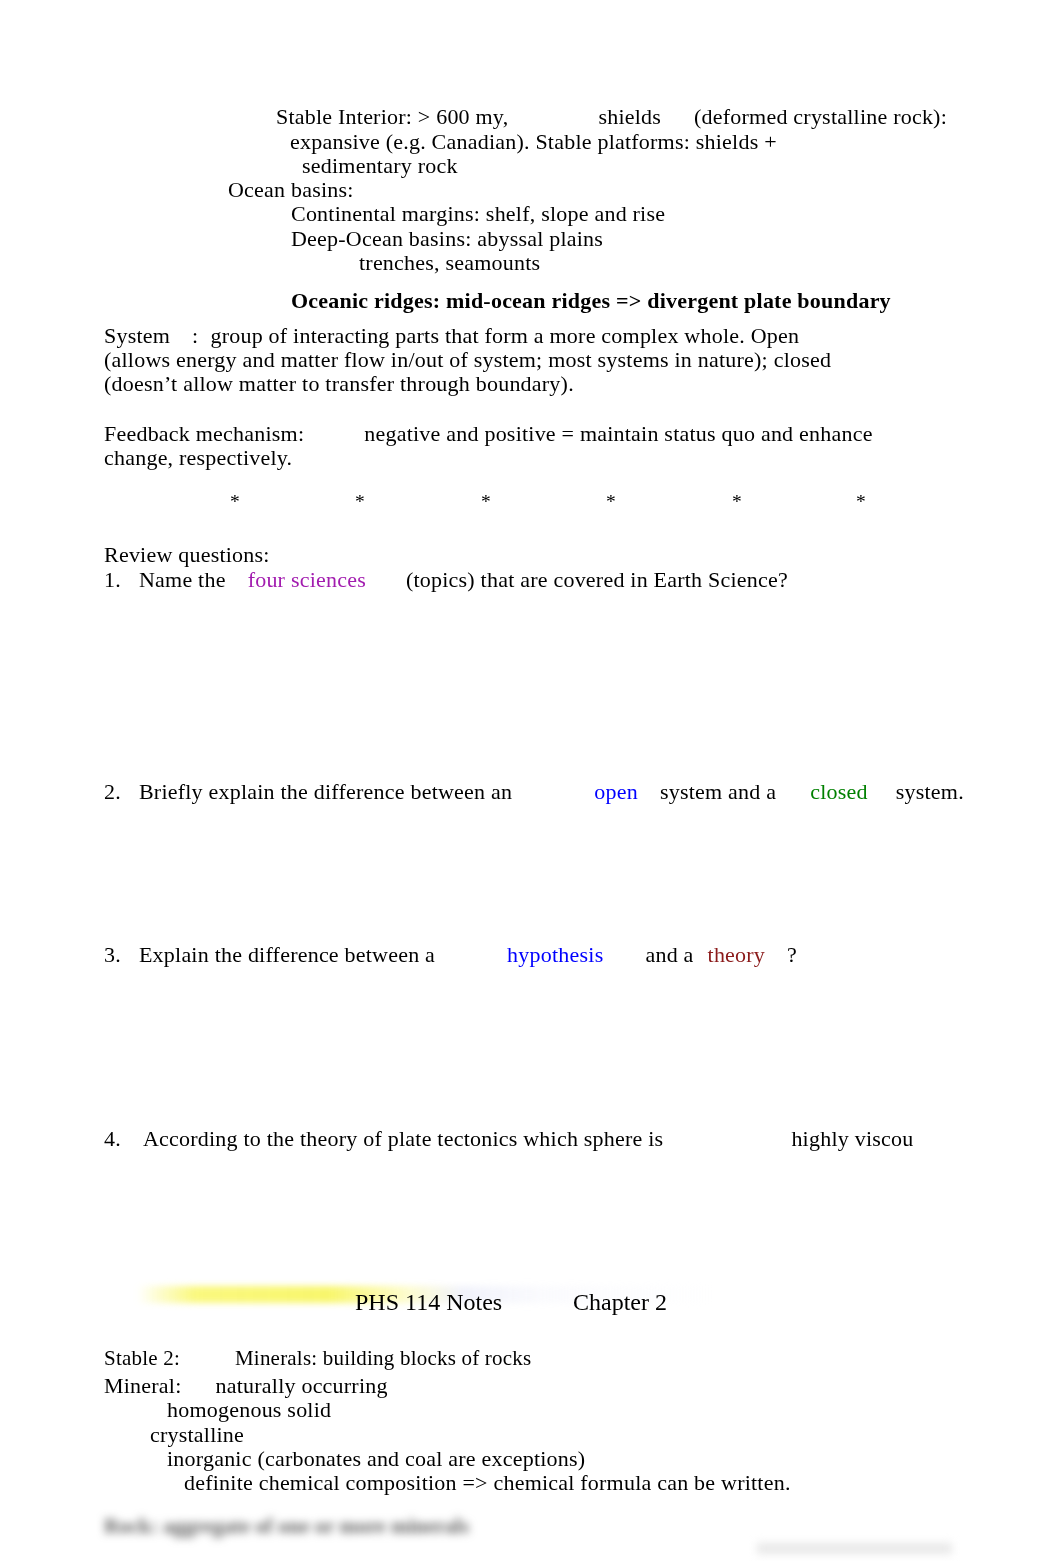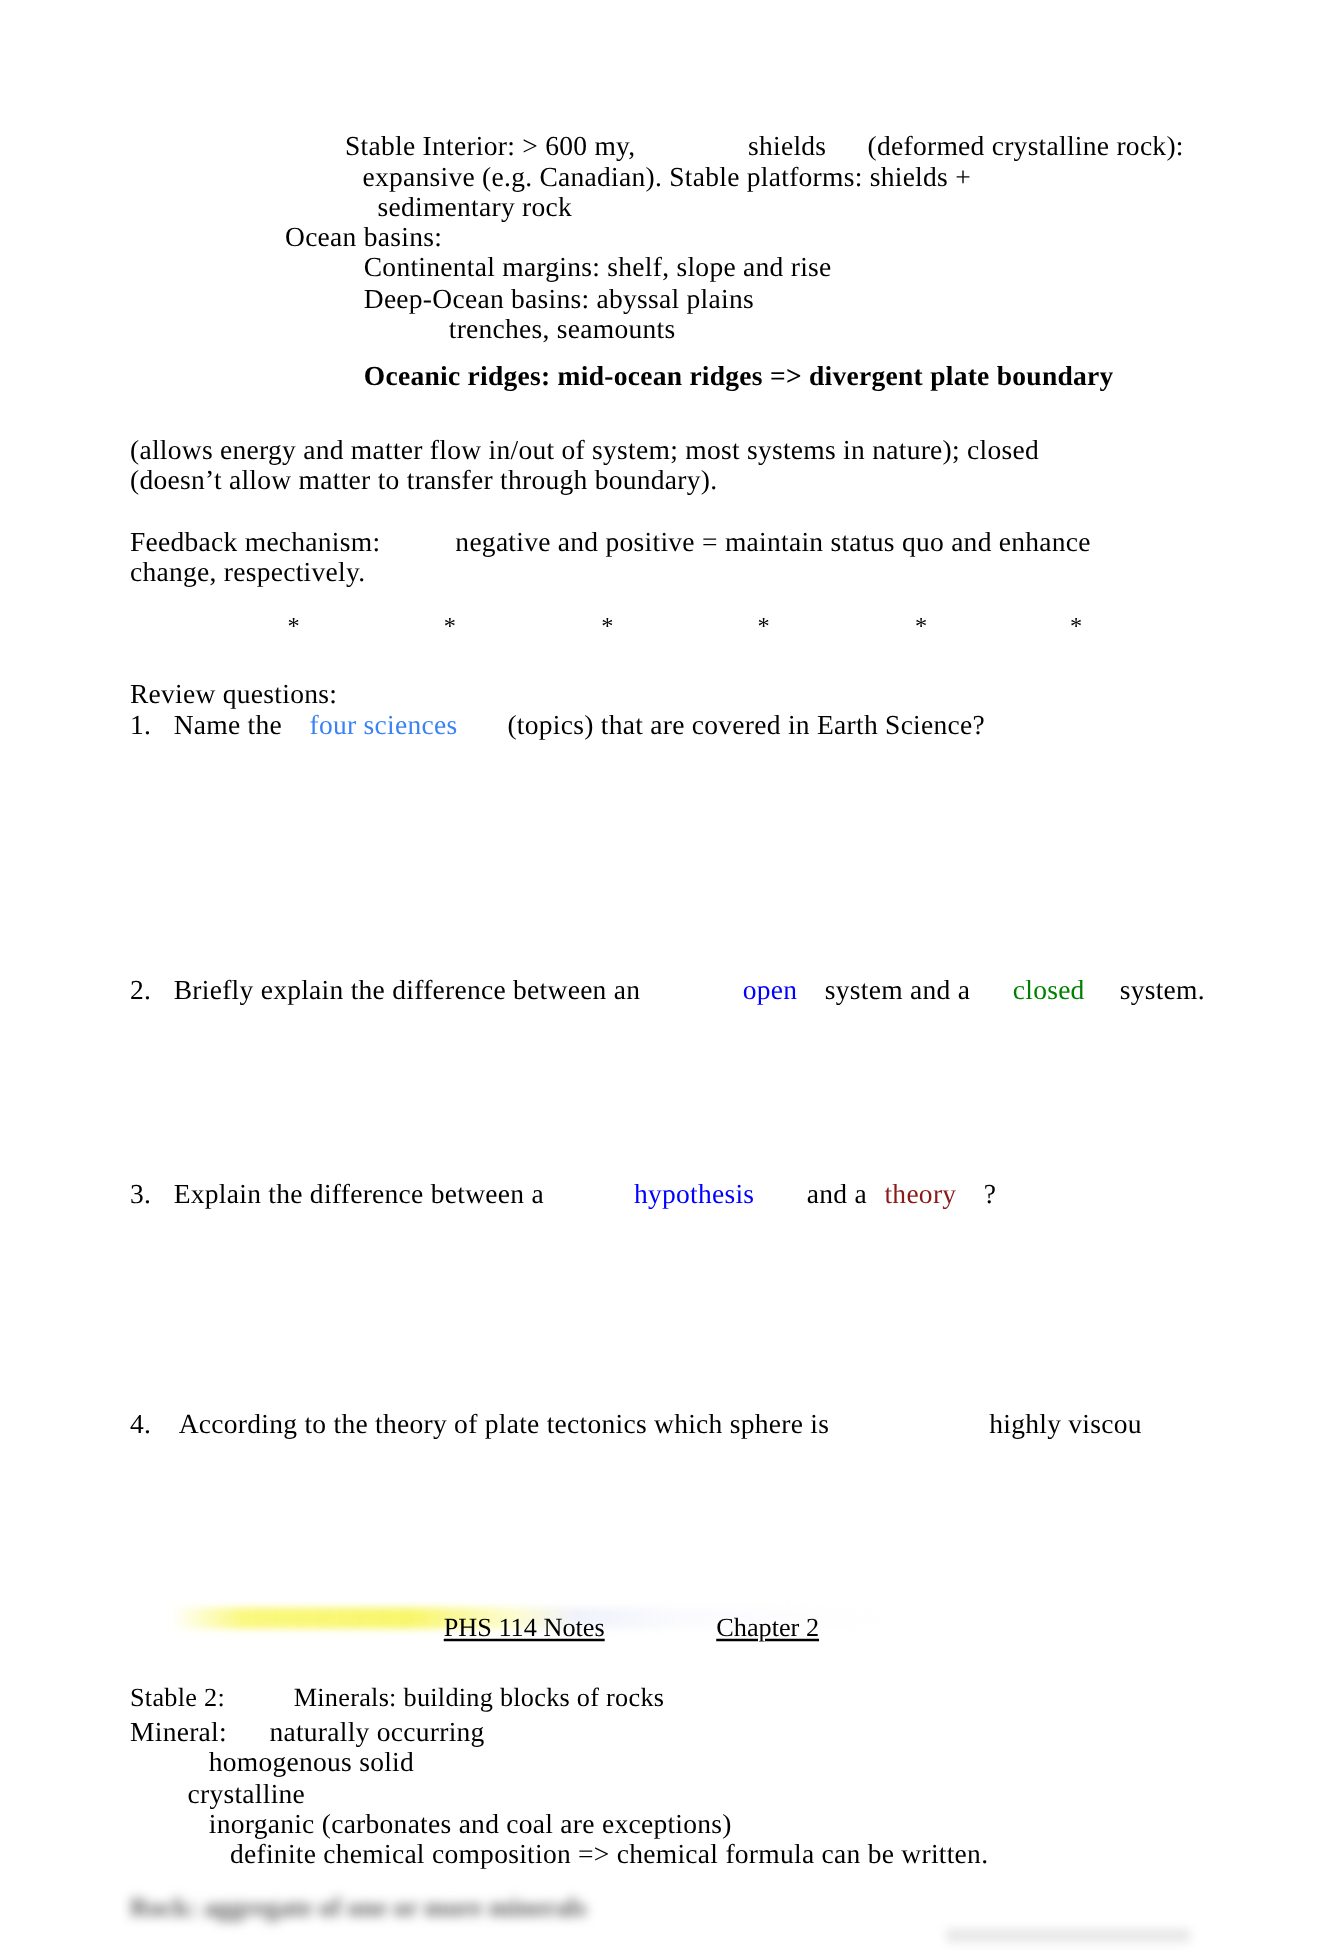--- a/index.html
+++ b/index.html
@@ -66,24 +66,23 @@
         rgba(248,246,105,0.98) 33%,
         rgba(252,250,170,0.55) 47%,
         rgba(236,238,250,0.75) 56%,
         rgba(245,246,252,0.45) 70%,
         rgba(250,250,252,0.0) 100%);
     filter: blur(3px);
   }
   .header-title {
     position: absolute;
     top: 1288px;
-    font-size: 21px;
+    font-size: 24px;
     line-height: 28px;
     white-space: pre;
-    text-decoration: underline;
   }
 
   
   .blur-line {
     position: absolute;
     white-space: pre;
     font-size: 21px;
     line-height: 28px;
     font-weight: bold;
     color: #5d5d5d;
@@ -119,40 +118,41 @@
 
   <div class="doc-line" style="left:290px; top:153px;margin-left:12px;">sedimentary rock</div>
 
   <div class="doc-line" style="left:228px; top:177px;">Ocean basins:</div>
 
   <div class="doc-line" style="left:291px; top:201px;">Continental margins: shelf, slope and rise</div>
   <div class="doc-line" style="left:291px; top:226px;">Deep-Ocean basins: abyssal plains</div>
   <div class="doc-line" style="left:359px; top:250px;">trenches, seamounts</div>
   <div class="doc-line" style="left:291px; top:288px;font-weight:bold;">Oceanic ridges: mid-ocean ridges =&gt; divergent plate boundary</div>
 
+  <div class="doc-line" style="left:104px; top:323px;"><span>System</span><span class="tab" style="width:22px;"></span><span>:</span><span class="tab" style="width:12px;"></span><span>group of interacting parts that form a more complex whole. Open</span></div>
 
   <div class="doc-line" style="left:104px; top:347px;">(allows energy and matter flow in/out of system; most systems in nature); closed</div>
   <div class="doc-line" style="left:104px; top:371px;">(doesn’t allow matter to transfer through boundary).</div>
 
   <div class="doc-line" style="left:104px; top:421px;"><span>Feedback mechanism:</span><span class="tab" style="width:60px;"></span><span>negative and positive = maintain status quo and enhance</span></div>
 
   <div class="doc-line" style="left:104px; top:445px;">change, respectively.</div>
 
   <div class="aster-row">
     <span class="aster" style="left:126px;">*</span>
     <span class="aster" style="left:251px;">*</span>
     <span class="aster" style="left:377px;">*</span>
     <span class="aster" style="left:502px;">*</span>
     <span class="aster" style="left:628px;">*</span>
     <span class="aster" style="left:752px;">*</span>
   </div>
 
   <div class="doc-line" style="left:104px; top:542px;">Review questions:</div>
 
-  <div class="doc-line" style="left:104px; top:567px;"><span>1.</span><span class="tab" style="width:18px;"></span><span>Name the</span><span class="tab" style="width:22px;"></span><span class="kw" style="color:#3b82f6;">four sciences</span><span class="tab" style="width:40px;"></span><span>(topics) that are covered in Earth Science?</span></div>
+  <div class="doc-line" style="left:104px; top:567px;"><span>1.</span><span class="tab" style="width:18px;"></span><span>Name the</span><span class="tab" style="width:22px;"></span><span class="kw" style="color:#a21caf;">four sciences</span><span class="tab" style="width:40px;"></span><span>(topics) that are covered in Earth Science?</span></div>
 
   <div class="doc-line" style="left:104px; top:779px;"><span>2.</span><span class="tab" style="width:18px;"></span><span>Briefly explain the difference between an</span><span class="tab" style="width:82px;"></span><span class="kw" style="color:#0000ff;">open</span><span class="tab" style="width:22px;"></span><span>system and a</span><span class="tab" style="width:34px;"></span><span class="kw" style="color:#008000;">closed</span><span class="tab" style="width:28px;"></span><span>system.</span></div>
 
   <div class="doc-line" style="left:104px; top:942px;"><span>3.</span><span class="tab" style="width:18px;"></span><span>Explain the difference between a</span><span class="tab" style="width:72px;"></span><span class="kw" style="color:#0000ff;">hypothesis</span><span class="tab" style="width:42px;"></span><span>and a</span><span class="tab" style="width:14px;"></span><span class="kw" style="color:#8b1a1a;">theory</span><span class="tab" style="width:22px;"></span><span>?</span></div>
 
   <div class="q4-clip">
     <div class="doc-line" style="left:104px;"><span>4.</span><span class="tab" style="width:22px;"></span><span>According to the theory of plate tectonics which sphere is</span><span class="tab" style="width:128px;"></span><span class="kw">highly viscous</span><span class="tab" style="width:32px;"></span><span>and</span></div>
   </div>
 
   <div class="pagebreak-band"></div>

